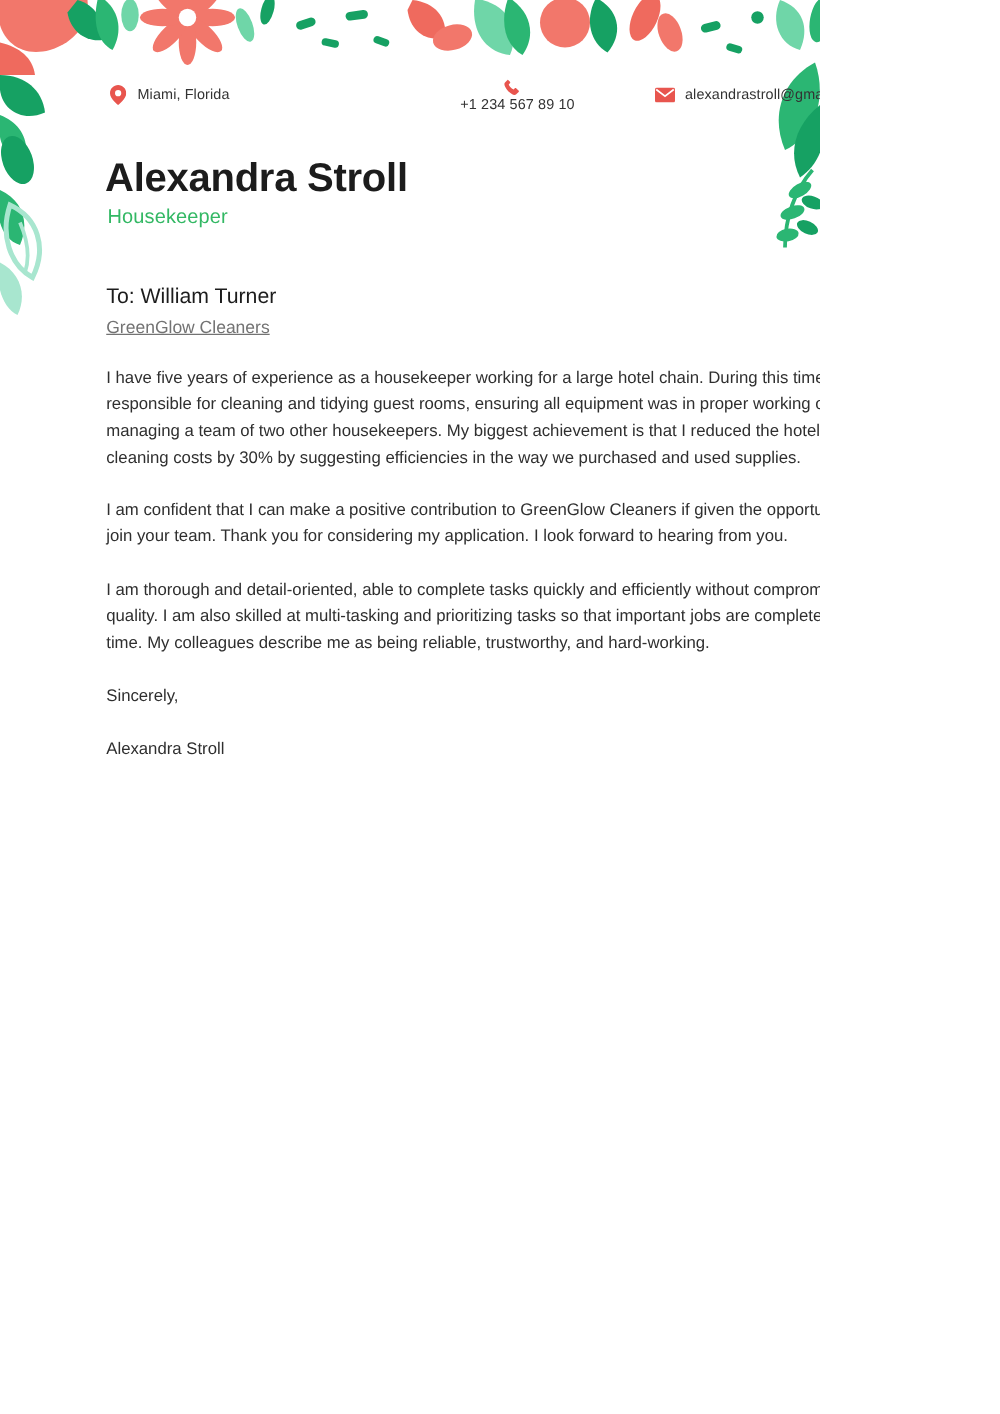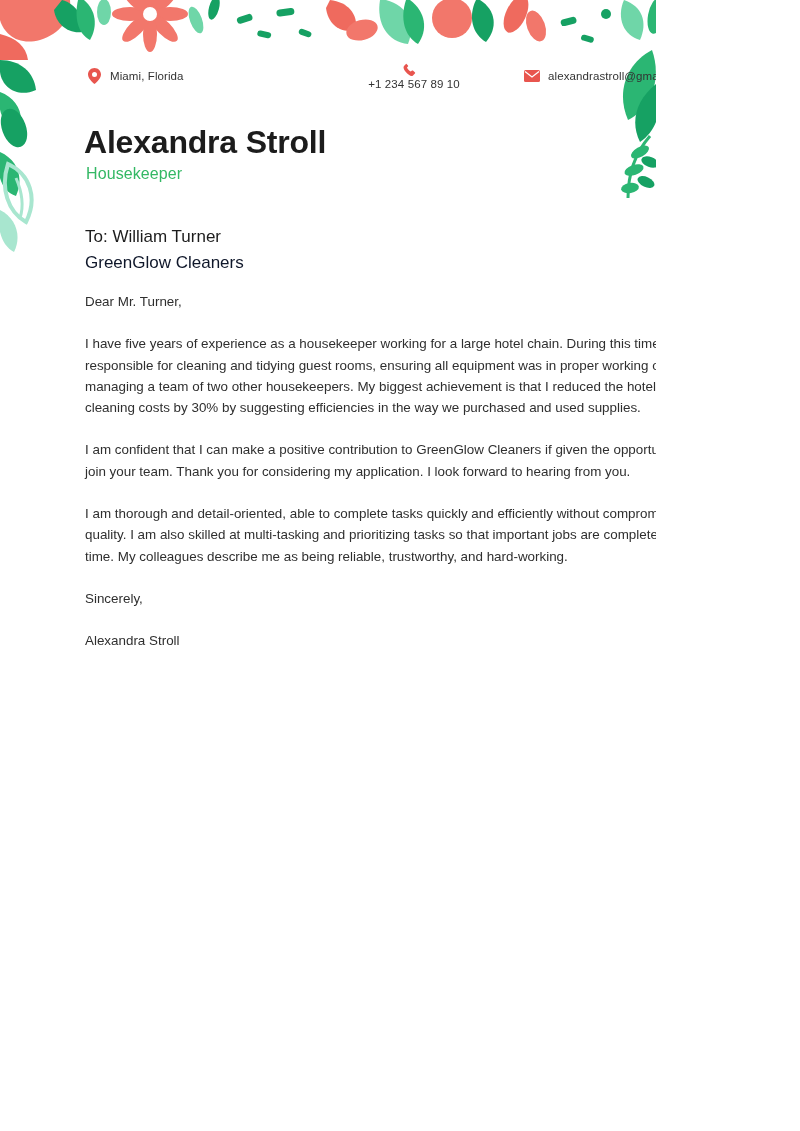--- a/index.html
+++ b/index.html
@@ -97,22 +97,23 @@
     top: 227px;
     left: 85px;
     font-size: 17px;
     font-weight: normal;
     color: #1c1c1c;
   }
   .company {
     position: absolute;
     top: 253px;
     left: 85px;
-    font-size: 17px;
-    color: #0f172a;
+    font-size: 14px;
+    color: #737373;
+    text-decoration: underline;
   }
 
   
   .letter-body {
     position: absolute;
     top: 291px;
     left: 85px;
     width: 630px;
     font-size: 13.4px;
     line-height: 21.3px;
@@ -244,21 +245,20 @@
 
   </div>
 
   <div class="name">Alexandra Stroll</div>
   <div class="role">Housekeeper</div>
 
   <div class="recipient">To: William Turner</div>
   <div class="company">GreenGlow Cleaners</div>
 
   <div class="letter-body">
-    <p>Dear Mr. Turner,</p>
     <p>I have five years of experience as a housekeeper working for a large hotel chain. During this time, I was responsible for cleaning and tidying guest rooms, ensuring all equipment was in proper working order, and managing a team of two other housekeepers. My biggest achievement is that I reduced the hotel's cleaning costs by 30% by suggesting efficiencies in the way we purchased and used supplies.</p>
     <p>I am confident that I can make a positive contribution to GreenGlow Cleaners if given the opportunity to join your team. Thank you for considering my application. I look forward to hearing from you.</p>
     <p>I am thorough and detail-oriented, able to complete tasks quickly and efficiently without compromising quality. I am also skilled at multi-tasking and prioritizing tasks so that important jobs are completed on time. My colleagues describe me as being reliable, trustworthy, and hard-working.</p>
     <p>Sincerely,</p>
     <p>Alexandra Stroll</p>
   </div>
 
 </div>
 
 </body></html>

